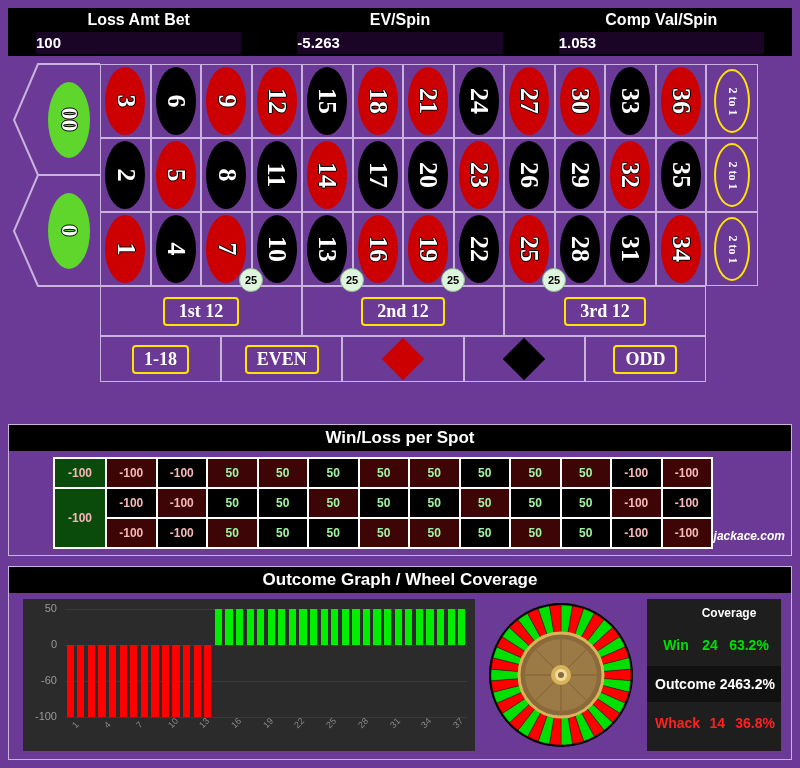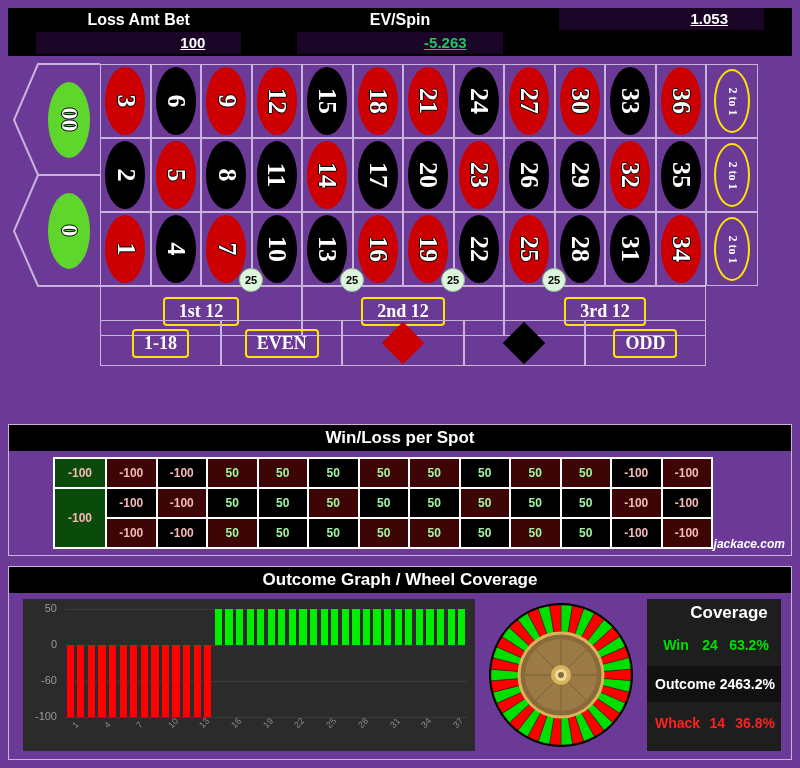--- a/index.html
+++ b/index.html
@@ -16,25 +16,24 @@
     position:absolute; left:8px; top:8px; width:784px; height:48px;
     background:#000; display:flex;
   }
   .hdr-cell { flex:1; display:flex; flex-direction:column; align-items:stretch; }
   .hdr-title {
     color:#fff; font-size:16px; font-weight:bold; text-align:center;
     line-height:24px; height:24px;
   }
   .hdr-val {
     background:#1a0527; color:#fff; font-size:15px; font-weight:bold;
-    text-align:right; padding-right:36px; line-height:22px; height:22px;
+    padding-right:36px; line-height:22px; height:22px;
     margin:0 28px;
-    text-decoration:underline;
-  }
-  .hdr-val.neg { color:#22c55e;margin-left:28px; }
+  }
+  .hdr-val.neg { color:#ffffff;margin-left:28px; }
 
   
   .felt { position:absolute; left:0; top:56px; width:800px; height:340px; }
 
   .zero-col { position:absolute; left:38px; top:8px; width:62px; height:222px; }
   .zero-cell {
     position:absolute; left:0; width:62px; height:111px;
     display:flex; align-items:center; justify-content:center;
   }
   .zero-cell.z00 { top:0; }
@@ -86,21 +85,21 @@
   .doz {
     flex:1; border:1px solid #c9b3dd; display:flex; align-items:center; justify-content:center;
   }
   .doz-lbl {
     border:2px solid #ffe400; border-radius:4px; color:#fff;
     font-family:"Liberation Serif", serif; font-weight:bold; font-size:18px;
     padding:2px 14px;
   }
 
   
-  .outside { position:absolute; left:100px; top:264px; width:606px; height:46px; display:flex; }
+  .outside { position:absolute; left:100px; top:280px; width:606px; height:46px; display:flex; }
   .obet {
     flex:1; border:1px solid #c9b3dd; display:flex; align-items:center; justify-content:center;
   }
   .obet-lbl {
     border:2px solid #ffe400; border-radius:4px; color:#fff;
     font-family:"Liberation Serif", serif; font-weight:bold; font-size:18px;
     padding:2px 10px;
   }
   .diamond { width:30px; height:30px; transform:rotate(45deg); }
   .diamond.red { background:#cc0000; }
@@ -132,33 +131,33 @@
              grid-template-rows:repeat(3,1fr); }
   .wl-cell {
     display:flex; align-items:center; justify-content:center;
     font-size:12px; font-weight:bold; border:1px solid #fff;
   }
   .wl-cell.bgred { background:#3d0505; }
   .wl-cell.bgblack { background:#000; }
   .wl-cell.win { color:#a0f5a0; }
   .wl-cell.lose { color:#f7b7b7; }
   .watermark {
-    position:absolute; right:6px; bottom:4px; color:#fff; font-size:12px;
+    position:absolute; right:6px; bottom:12px; color:#fff; font-size:12px;
     font-style:italic; font-weight:bold;
   }
 
   
   .bot-panel { position:absolute; left:8px; top:566px; width:784px; height:194px;
                border:1px solid #c9b3dd; background:#6b3a96; }
   .graph-area { position:absolute; left:14px; top:32px; width:452px; height:152px;
                 background:#2b2b2b; }
   .wheel-area { position:absolute; left:472px; top:32px; width:160px; height:152px; }
   .cov-area { position:absolute; left:638px; top:32px; width:134px; height:152px;
               background:#1e1e1e; }
-  .cov-title { color:#fff; font-size:17px; font-weight:bold; text-align:center;
+  .cov-title { color:#fff; font-size:12px; font-weight:bold; text-align:center;
                line-height:28px;margin-left:30px; }
   .cov-row { display:flex; height:36px; align-items:center; margin-bottom:3px; }
   .cov-row.alt { background:#111; }
   .cov-lbl { flex:1; font-size:14px; font-weight:bold; padding-left:8px; }
   .cov-n { width:26px; font-size:14px; font-weight:bold; text-align:right; }
   .cov-p { width:58px; font-size:14px; font-weight:bold; text-align:right; padding-right:6px; }
   .cov-win { color:#00e000;text-align:center; } .cov-jack { color:#fff; } .cov-whack { color:#ff2020; }
 
   .ytick { position:absolute; color:#999; font-size:11px; text-align:right; width:32px; }
   .gridline { position:absolute; background:#3a3a3a; }
@@ -173,20 +172,21 @@
 <div class="header">
   <div class="hdr-cell">
     <div class="hdr-title">Loss Amt Bet</div>
     <div class="hdr-val">100</div>
   </div>
   <div class="hdr-cell">
     <div class="hdr-title">EV/Spin</div>
     <div class="hdr-val neg">-5.263</div>
   </div>
   <div class="hdr-cell">
+    <div class="hdr-title">Comp Val/Spin</div>
     <div class="hdr-val">1.053</div>
   </div>
 </div>
 
 <div class="felt">
 
   <svg class="zero-lines" viewBox="0 0 800 340" width="800" height="340" style="position:absolute;left:0;top:0;">
     <polyline points="100,8 38,8 14,64 38,119 100,119" fill="none" stroke="#c9b3dd" stroke-width="2"></polyline>
     <polyline points="100,119 38,119 14,175 38,230 100,230" fill="none" stroke="#c9b3dd" stroke-width="2"></polyline>
   </svg>

